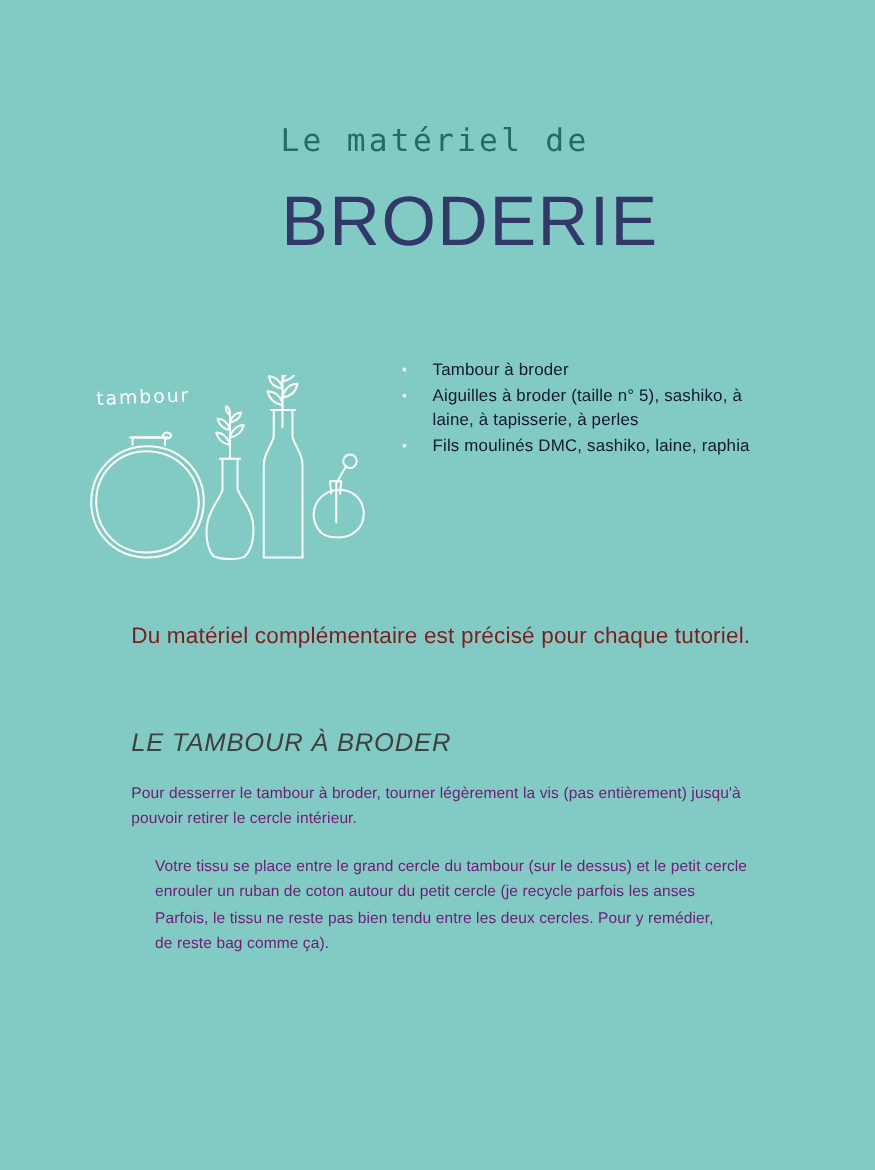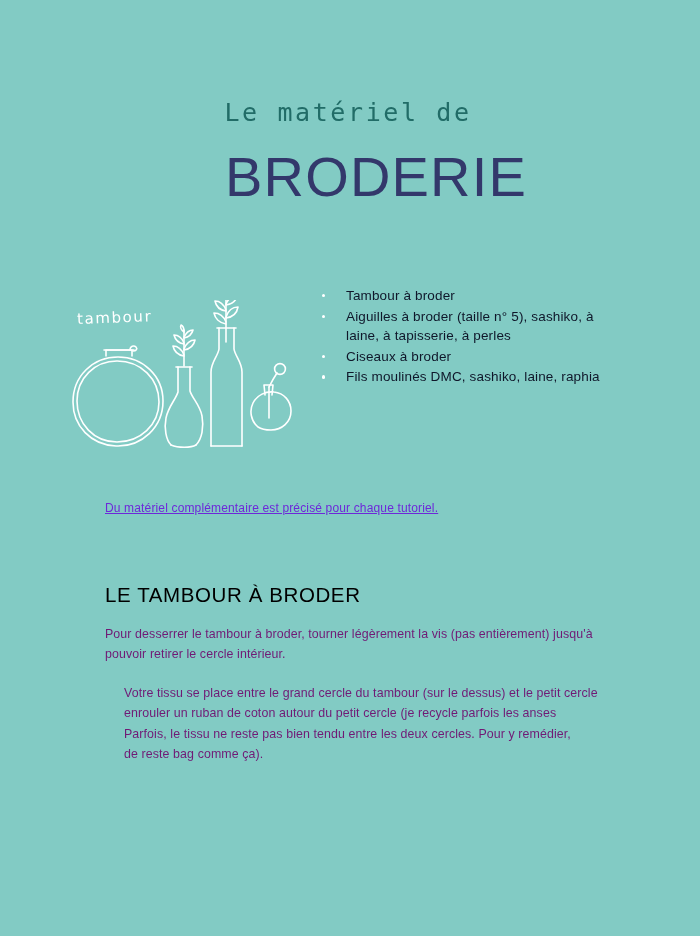--- a/index.html
+++ b/index.html
@@ -99,38 +99,38 @@
     height: 3.2px;
     border-radius: 50%;
     background: #ffffff;
   }
 
   
   .note {
     position: absolute;
     left: 105px;
     top: 498px;
-    color: #6d28d9;
-    font-size: 12px;
+    color: #7f1d1d;
+    font-size: 18px;
     line-height: 20px;
     letter-spacing: 0.15px;
-    text-decoration: underline;
   }
 
   
   .section-heading {
     position: absolute;
     left: 105px;
     top: 585px;
-    color: #000000;
+    color: #404040;
     font-size: 20.5px;
     font-weight: 400;
     letter-spacing: 0.6px;
     line-height: 1;
     margin: 0;
+    font-style: italic;
   }
   .para {
     position: absolute;
     left: 105px;
     color: #701a75;
     font-size: 12.4px;
     line-height: 20.4px;
     letter-spacing: 0.1px;
     width: 520px;
     margin: 0;
@@ -196,21 +196,20 @@
         <path d="M211 87 C214 81 217 76 219 73"></path>
         <circle cx="222" cy="69" r="5.4"></circle>
       </g>
     </svg>
     <div class="hand-label">tambour</div>
   </div>
 
   <ul class="supplies">
     <li>Tambour à broder</li>
     <li>Aiguilles à broder (taille n° 5), sashiko, à laine, à tapisserie, à perles</li>
-    <li>Ciseaux à broder</li>
     <li>Fils moulinés DMC, sashiko, laine, raphia</li>
   </ul>
 
   <div class="note">Du matériel complémentaire est précisé pour chaque tutoriel.</div>
 
   <h2 class="section-heading">LE TAMBOUR À BRODER</h2>
 
   <p class="para para-1">Pour desserrer le tambour à broder, tourner légèrement la vis (pas entièrement) jusqu'à pouvoir retirer le cercle intérieur.</p>
 
   <p class="para para-2">

